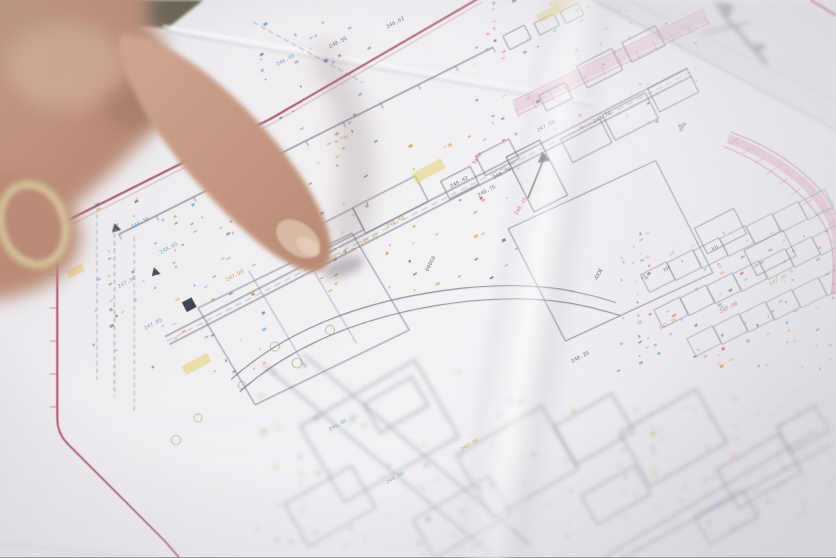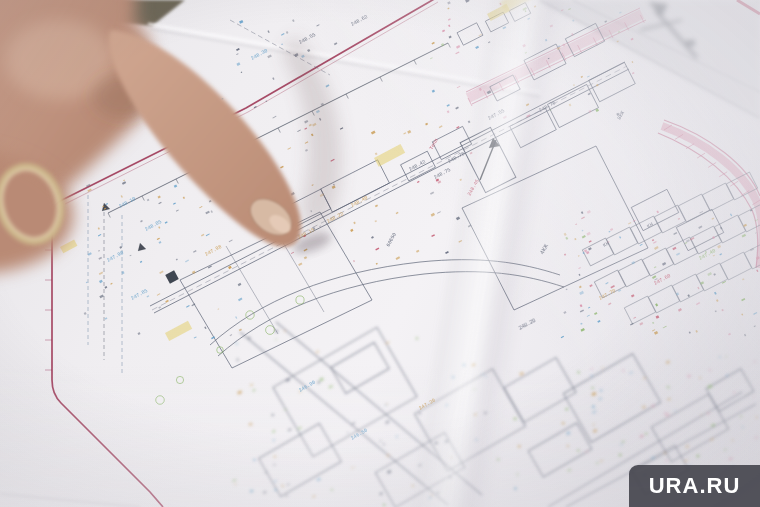--- a/index.html
+++ b/index.html
@@ -740,16 +740,13 @@
       <ellipse cx="271" cy="217" rx="23" ry="15" transform="rotate(36 271 217)" fill="#d8bba6" opacity=".97"></ellipse>
       <ellipse cx="271" cy="217" rx="23" ry="15" transform="rotate(36 271 217)" fill="none" stroke="#ab8771" stroke-width="1.2" opacity=".8"></ellipse>
       <ellipse cx="280" cy="224" rx="12" ry="7" transform="rotate(36 280 224)" fill="#e7ceba" opacity=".85"></ellipse>
     </g>
   </svg>
 
   <div class="vignette"></div>
   <div class="grade-tr"></div>
   <div class="grade-bottom"></div>
 
-  <div class="logo" id="logo" style="background: rgba(71, 71, 79, 0.92); color: rgb(255, 255, 255);">
-    <span>URA.RU</span>
-  </div>
 </div>
 
 </body></html>

